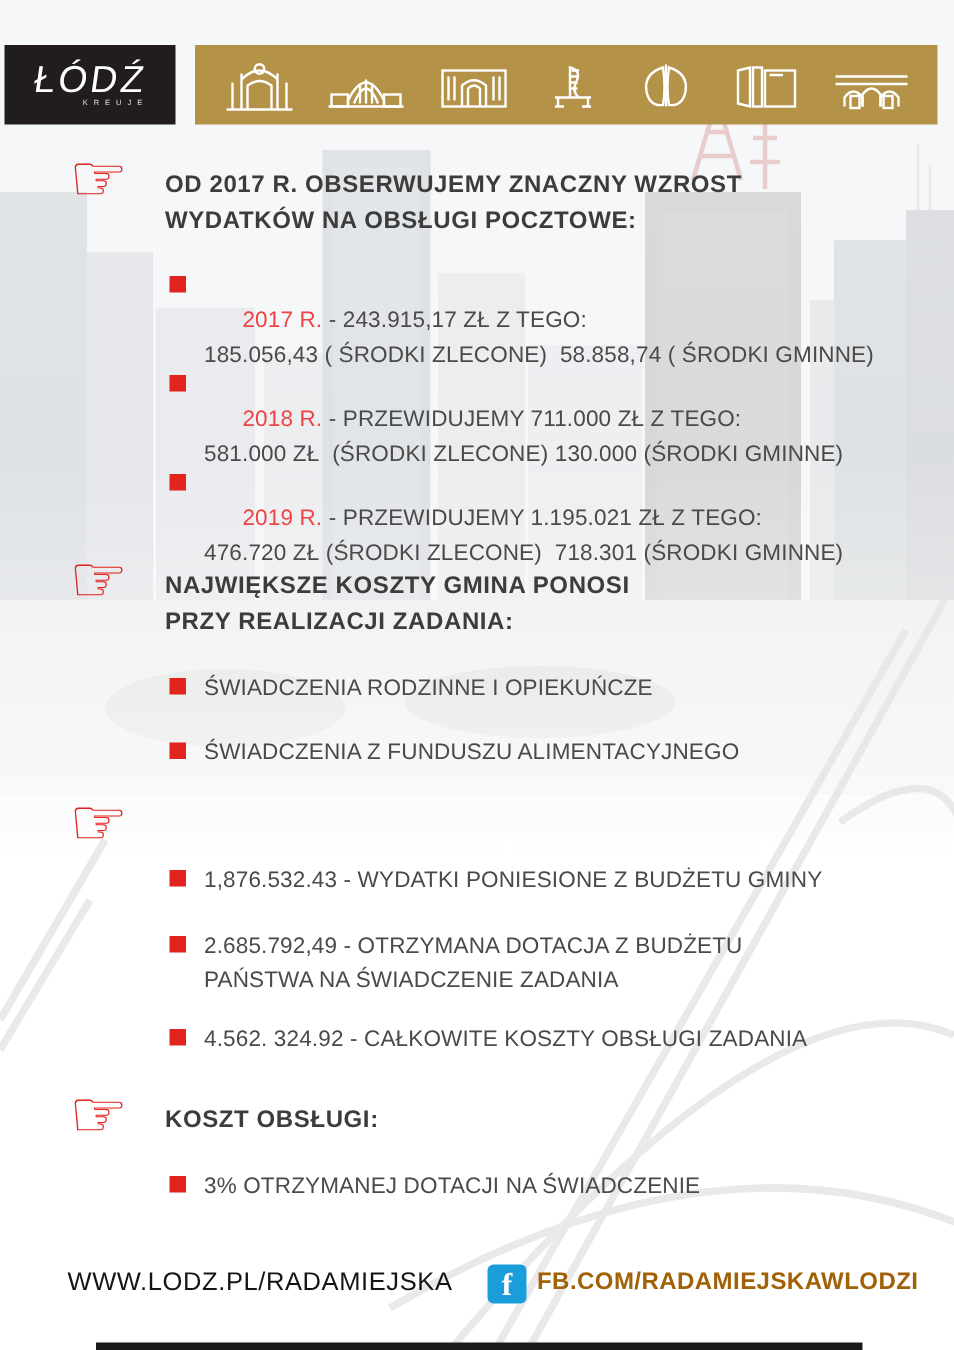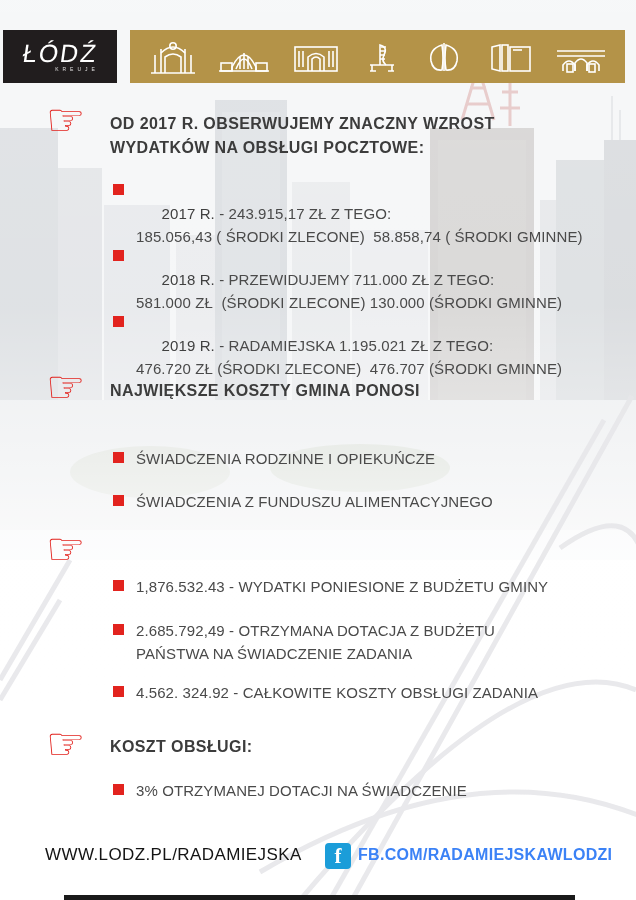--- a/index.html
+++ b/index.html
@@ -14,26 +14,26 @@
   .gold-bar{position:absolute;left:130px;top:30px;width:495px;height:53px;background:#b49348;
             display:flex;align-items:center;justify-content:space-around;padding:0 8px;box-sizing:border-box;}
   .gold-bar svg{display:block;}
   
   .hand{position:absolute;left:46px;font-size:44px;line-height:44px;color:#e2231e;font-family:"DejaVu Sans",sans-serif;}
   .heading{position:absolute;left:110px;font-weight:700;font-size:16px;line-height:23.5px;
            color:#3c3c3c;letter-spacing:.4px;white-space:pre;}
   .bullet{position:absolute;left:113px;display:flex;}
   .sq{width:11px;height:11px;background:#e2231e;margin-top:5px;margin-right:12px;flex:none;}
   .btxt{font-size:15px;line-height:23px;color:#4a4a4a;letter-spacing:.1px;white-space:pre;}
-  .yr{color:#404040;margin-top:25px;}
+  .yr{color:#ef4444;margin-top:25px;}
   
   .site{position:absolute;left:45px;top:845px;font-weight:400;font-size:17px;letter-spacing:.4px;color:#141414;}
   .fb-ic{position:absolute;left:325px;top:843px;width:26px;height:26px;background:#1b9dd9;border-radius:4px;
          color:#fff;font-weight:700;font-size:21px;text-align:center;line-height:27px;font-family:"Liberation Serif",serif;}
-  .fbtxt{position:absolute;left:358px;top:846px;font-weight:700;font-size:16px;letter-spacing:.3px;color:#3b82f6;}
+  .fbtxt{position:absolute;left:358px;top:846px;font-weight:700;font-size:16px;letter-spacing:.3px;color:#a16207;}
   .bottom-bar{position:absolute;left:64px;top:895px;width:511px;height:5px;background:#1a1a1a;}
 </style>
 </head>
 <body>
 
 <div class="page">
 
   <div class="layer">
     <svg width="636" height="900" viewBox="0 0 636 900">
       <rect x="0" y="0" width="636" height="560" fill="#eef0f2"></rect>
@@ -162,26 +162,26 @@
   <div class="bullet" style="top:245px">
     <span class="sq"></span>
     <div class="btxt">
       <span class="yr">2018 R.</span> <span>- PRZEWIDUJEMY 711.000 ZŁ Z TEGO:</span><br><span>581.000 ZŁ  (ŚRODKI ZLECONE) 130.000 (ŚRODKI GMINNE)</span>
     </div>
   </div>
 
   <div class="bullet" style="top:311px">
     <span class="sq"></span>
     <div class="btxt">
-      <span class="yr">2019 R.</span> <span>- RADAMIEJSKA 1.195.021 ZŁ Z TEGO:</span><br><span>476.720 ZŁ (ŚRODKI ZLECONE)  476.707 (ŚRODKI GMINNE)</span>
+      <span class="yr">2019 R.</span> <span>- PRZEWIDUJEMY 1.195.021 ZŁ Z TEGO:</span><br><span>476.720 ZŁ (ŚRODKI ZLECONE)  718.301 (ŚRODKI GMINNE)</span>
     </div>
   </div>
 
   <div class="hand" style="top:365px">☞</div>
-  <div class="heading" style="top:379px"><span>NAJWIĘKSZE KOSZTY GMINA PONOSI</span><br></div>
+  <div class="heading" style="top:379px"><span>NAJWIĘKSZE KOSZTY GMINA PONOSI</span><br><span>PRZY REALIZACJI ZADANIA:</span></div>
 
   <div class="bullet" style="top:490px">
     <span class="sq"></span>
     <div class="btxt">ŚWIADCZENIA Z FUNDUSZU ALIMENTACYJNEGO</div>
   </div>
   <div class="bullet" style="top:447px">
     <span class="sq"></span>
     <div class="btxt">ŚWIADCZENIA RODZINNE I OPIEKUŃCZE</div>
   </div>
 

